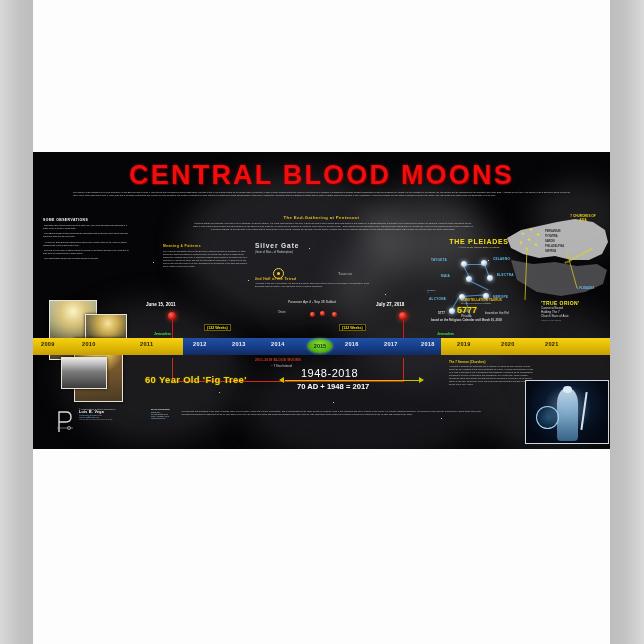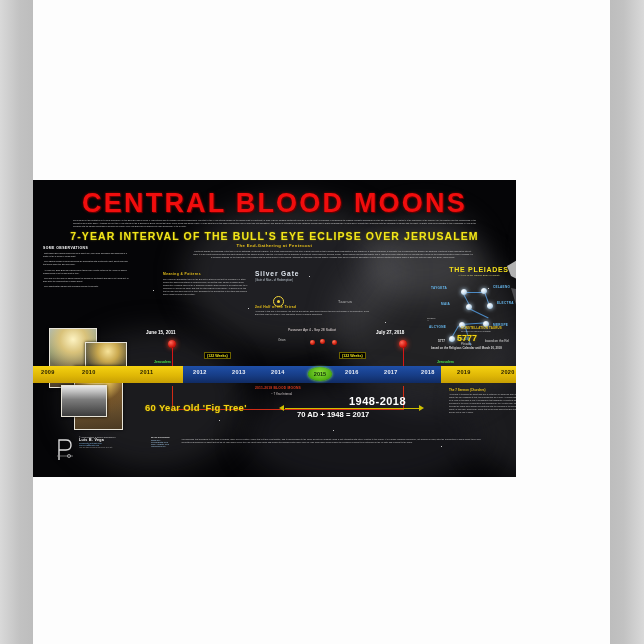--- a/index.html
+++ b/index.html
@@ -16,21 +16,21 @@
     background:#fdfdfd;
   }
   
   #frame-left{position:absolute;left:0;top:0;width:33px;height:644px;
     background:linear-gradient(90deg,#d9d9d9 0%,#c2c2c2 60%,#bdbdbd 100%);}
   #frame-right{position:absolute;left:610px;top:0;width:34px;height:644px;
     background:linear-gradient(90deg,#bdbdbd 0%,#c2c2c2 40%,#d9d9d9 100%);}
 
   
   #poster{
-    position:absolute;left:33px;top:180px;width:483px;height:297px;
+    position:absolute;left:33px;top:152px;width:577px;height:297px;
     background:#050507;
     overflow:hidden;
     color:#cfcfcf;
   }
   
   .neb{position:absolute;border-radius:50%;filter:blur(14px);pointer-events:none;}
 
   .title{
     position:absolute;left:0;right:0;top:8px;text-align:center;
     font-size:27px;font-weight:bold;letter-spacing:2.2px;
@@ -142,21 +142,21 @@
 
   
   .redbar{position:absolute;height:.9px;background:#d22b15;}
   .redtick{position:absolute;width:.9px;background:#d22b15;}
   .red-lbl{position:absolute;font-size:3.3px;color:#e23a1c;font-weight:bold;letter-spacing:.2px;}
   .red-lbl2{position:absolute;font-size:2.9px;color:#d6cfcf;}
 
   
   .figtree{position:absolute;left:112px;top:222px;font-size:9.5px;font-weight:bold;
     color:#f3d312;letter-spacing:.3px;text-shadow:0 0 2px #6b5800;}
-  .figmath1{position:absolute;left:268px;top:215px;font-size:11px;font-weight:bold;color:#ffffff;letter-spacing:.5px;margin-left:48px;}
+  .figmath1{position:absolute;left:268px;top:215px;font-size:11px;font-weight:normal;color:#ffffff;letter-spacing:.5px;}
   .figmath2{position:absolute;left:264px;top:230px;font-size:7.6px;font-weight:bold;color:#ffffff;}
   .figline{position:absolute;left:252px;top:228px;width:134px;height:.9px;background:#cfc000;}
   .figarrowL{position:absolute;left:246px;top:225px;width:0;height:0;
      border-top:3px solid transparent;border-bottom:3px solid transparent;border-right:5px solid #cfc000;}
   .figarrowR{position:absolute;left:386px;top:225px;width:0;height:0;
      border-top:3px solid transparent;border-bottom:3px solid transparent;border-left:5px solid #cfc000;}
 
   
   .tier{position:absolute;left:416px;top:208px;width:86px;}
   .tier h5{margin:0 0 1px 0;font-size:3px;color:#e8c11a;font-weight:bold;}
@@ -224,21 +224,20 @@
   <div class="tiny-star" style="left:352px;top:142px;width:1.1px;height:1.1px;"></div>
   <div class="tiny-star" style="left:455px;top:108px;width:1.2px;height:1.2px;"></div>
   <div class="tiny-star" style="left:186px;top:240px;width:1px;height:1px;"></div>
   <div class="tiny-star" style="left:300px;top:250px;width:1.2px;height:1.2px;"></div>
   <div class="tiny-star" style="left:408px;top:266px;width:1px;height:1px;"></div>
   <div class="tiny-star" style="left:95px;top:200px;width:1.1px;height:1.1px;"></div>
   <div class="tiny-star" style="left:540px;top:200px;width:1.2px;height:1.2px;"></div>
 
   <div class="title">CENTRAL BLOOD MOONS</div>
   <div class="intro">The purpose of this illustration is to focus exclusively on the Bull's Eye Blood Moon 7-Year interval and its possible prophetic significance. The start of the 7-year interval begins on the Jewish feast of Pentecost, in June of 2011. Perhaps Pentecost could be a pivotal point of reference in considering its possible prophetic significance in start and meaning as it relates to a the conclusion of the Church Age, the Rapture and the commencing of the Tribulation soon after 2018. A timeline will plot the 7-year interval of the 2 'Bull's Eye' Blood Moons that rarely occur, much less being exactly 7-years apart and in the same constellation and in direct line with Jerusalem. The Zodiac or Mazzaroth in some instances corresponds to Earth geographically to show how it reflects the Heavenlies with the emphasis on Taurus and its locality on Earth. This local correlates to the 7 Churches of Asia as the Pleiades with the Taurus Mountains in modern day Turkey. The year 2018 will be Israel's 70th year anniversary of its 're-birth'.</div>
-  <div class="subtitle">7-YEAR INTERVAL OF THE BULL'S EYE ECLIPSE OVER JERUSALEM</div>
   <div class="subtitle2">The End-Gathering at Pentecost</div>
   <div class="para-center">Pentecost signals the beginning of the time of an 'in-gathering' or harvest of Barley. It is a time memorialized by the story of Boaz and Ruth in that a Gentile Bride was grafted-in and married by a Jewish Nobleman, a prophetic type of Jesus and the Church Age believers. Pentecost is also associated with Mt. Sinai. It is an events reference much like what happened in the Temple Courts, GOD the Holy Spirit and the Disciples at Pentecost. There was Fire, Sounds, Power - going unshorn and Trumpet Blasts. The 1-year Blood Moon interval may be a countdown of sorts for the coming Tribulation Period. Perhaps it is a precursor marking-off the time span of the coming with the actual advent of the coming AntiChrist and building of the 3rd Temple. Perhaps there will be a spiritual 'harvesting' of souls during a Pentecost season where a 'Bride like Ruth will marry her 'Boaz', Jesus Christ.</div>
 
   <div class="obs">
     <h4>SOME OBSERVATIONS</h4>
     <p>- Both 'Bull's Eye' Blood Moons will be in direct line, seen from Jerusalem and occurred in a matrix of the 7 weeks 7 years apart.</p>
     <p>- The 2 Blood Moons of 2011 and 2018 are associated with Pentecost Feast, albeit from and that occur when the Sun fully rises.</p>
     <p>- As June 15, 2011 Bull's Eye Blood Moon takes place exactly between the Horns of Taurus making 2018 a unit of dark past in time.</p>
     <p>- The Sun is in the Sign of Taurus during the season of Pentecost and was in Mt. Sinai just 40 days after the Resurrection of Jesus Christ.</p>
     <p>- The Constellation Taurus with Pleiades mirrors its opposite.</p>

